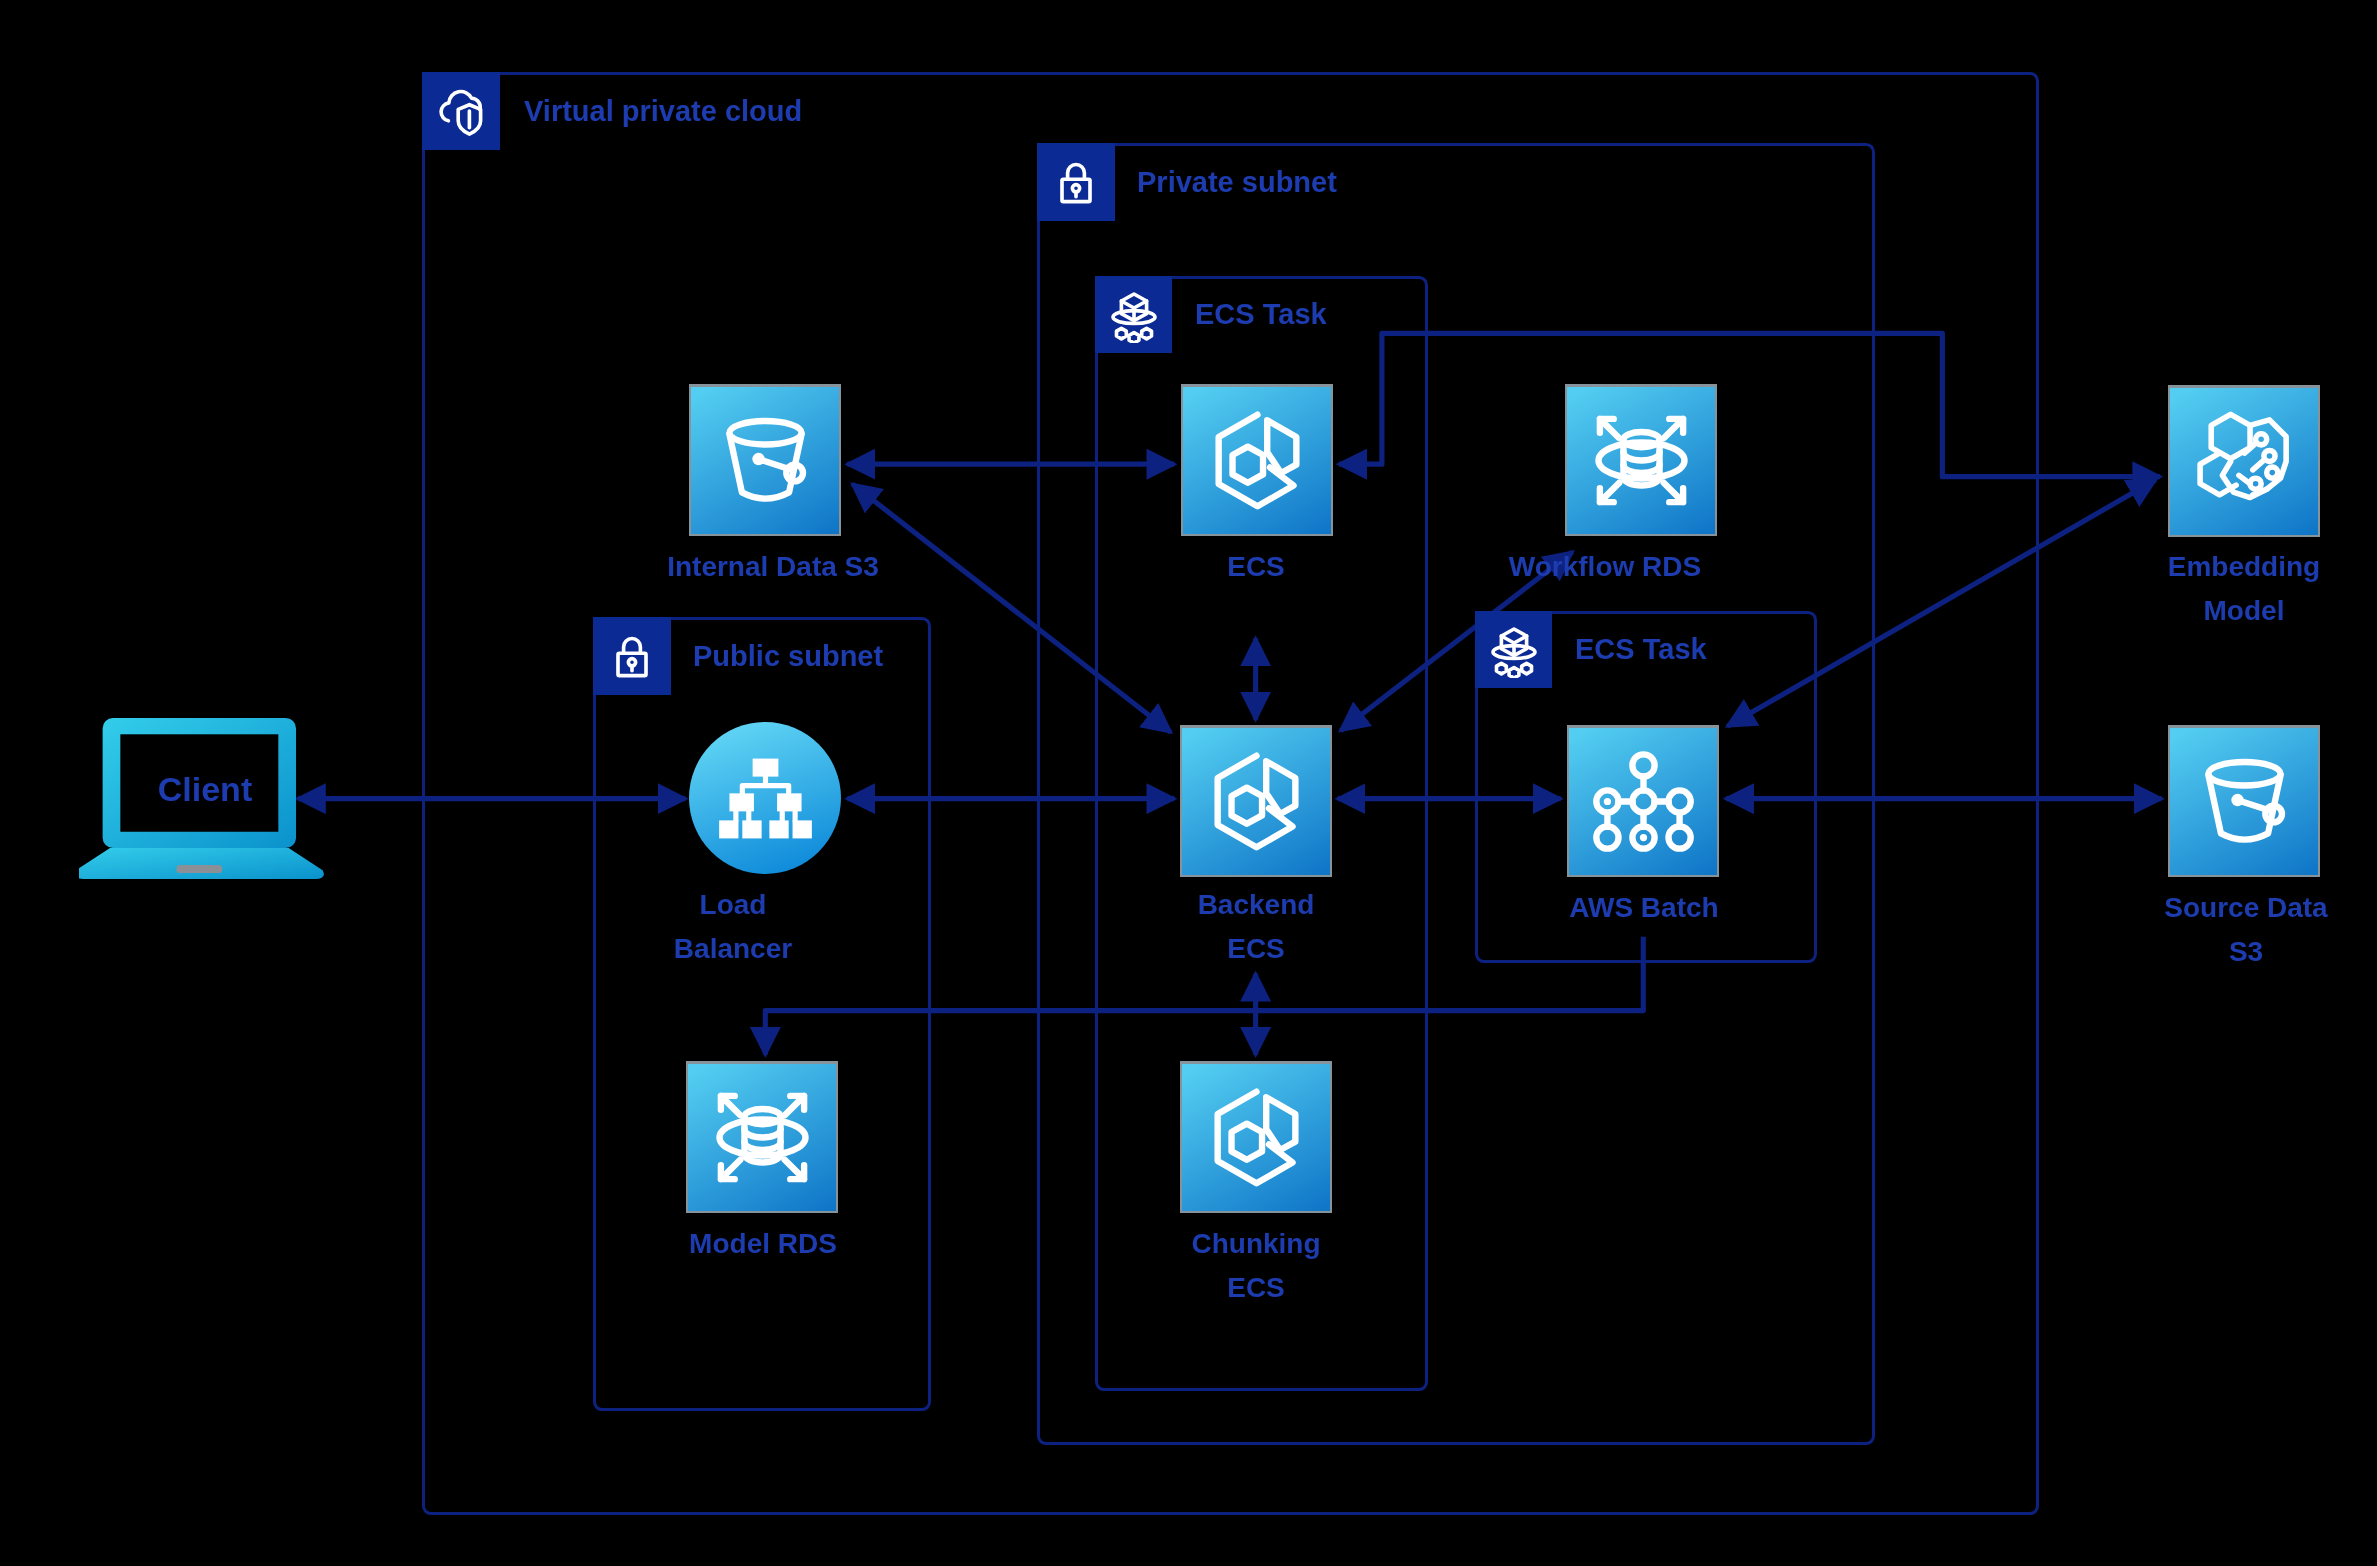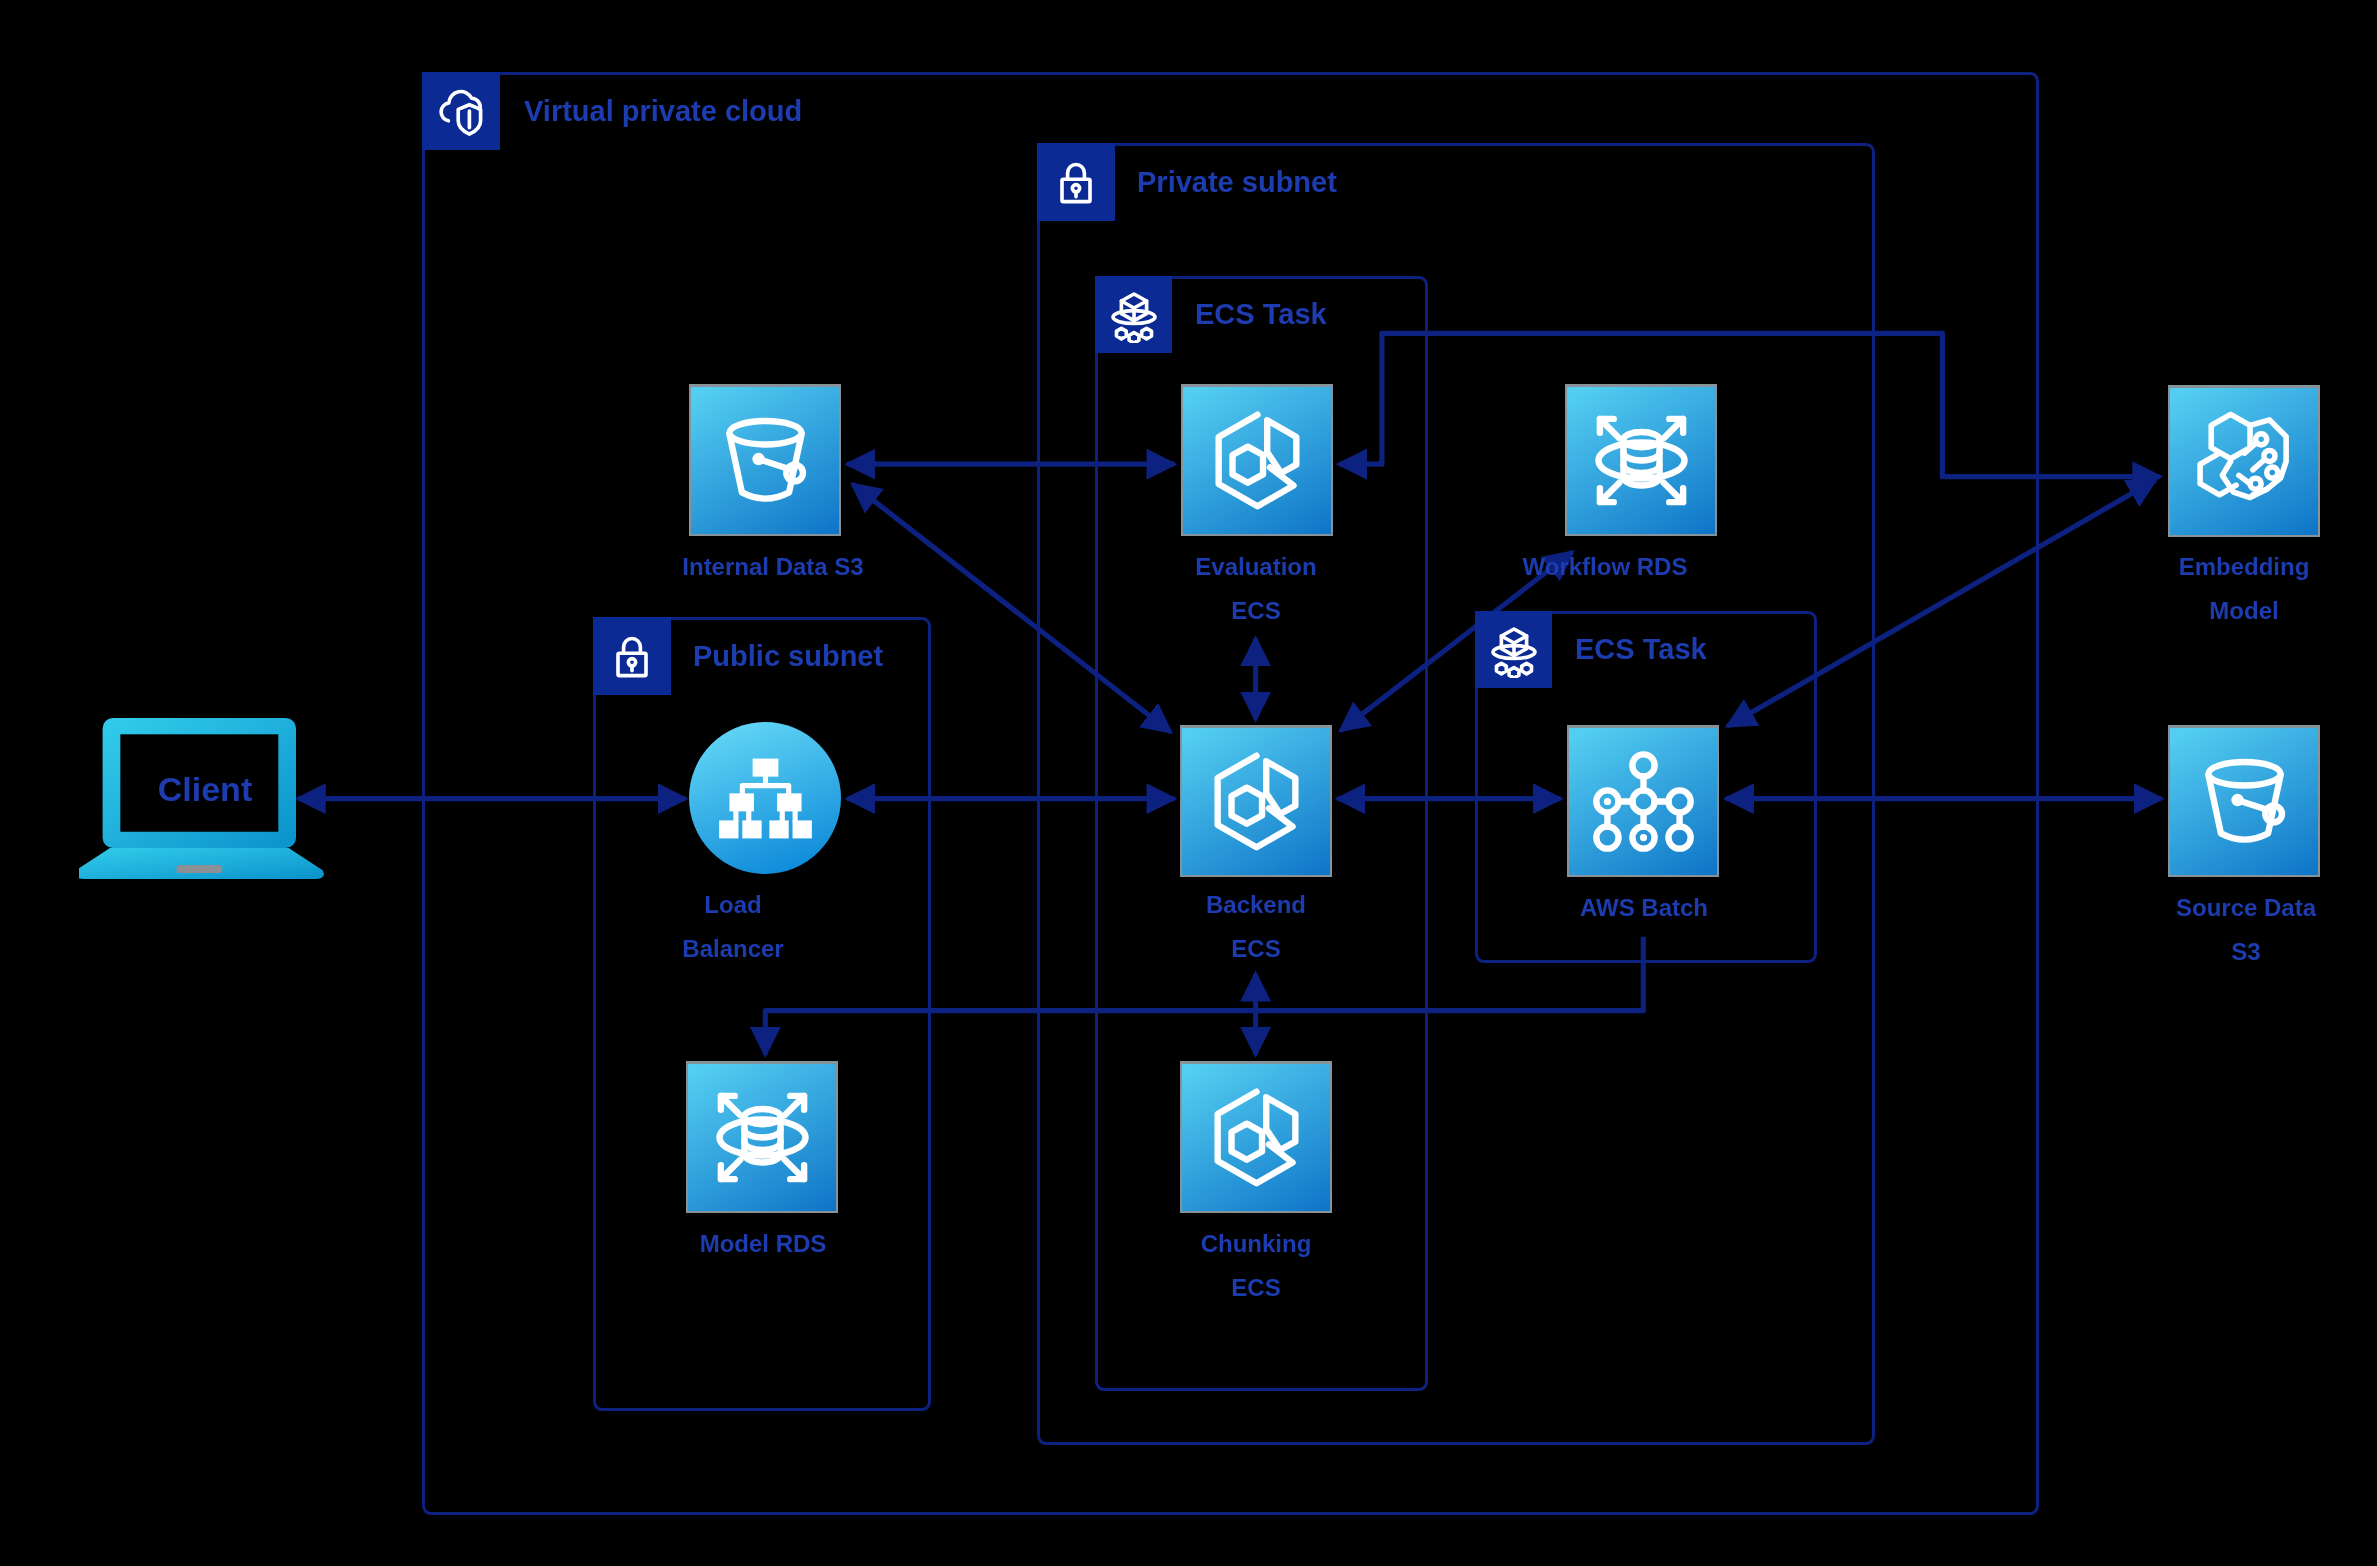--- a/index.html
+++ b/index.html
@@ -15,21 +15,21 @@
        display:flex;align-items:center;justify-content:center;}
   .hlabel{position:absolute;height:78px;line-height:78px;font-size:29px;
           font-weight:bold;color:var(--text);white-space:nowrap;}
   .node{position:absolute;width:152px;height:152px;
         background:linear-gradient(150deg,var(--ga) 5%,var(--gb) 100%);
         border:2.2px solid var(--iconborder);border-top-width:3.7px;box-sizing:border-box;
         display:flex;align-items:center;justify-content:center;}
   .circlenode{position:absolute;width:152px;height:152px;border-radius:50%;
         background:linear-gradient(160deg,var(--lba) 10%,var(--lbb) 95%);
         display:flex;align-items:center;justify-content:center;}
-  .nlabel{position:absolute;width:340px;text-align:center;font-size:24px;line-height:44px;
+  .nlabel{position:absolute;width:340px;text-align:center;font-size:28px;line-height:44px;
           font-weight:bold;color:var(--text);}
   .nlabel span{display:block;}
   .glyph{stroke:#ffffff;fill:none;stroke-width:4.6;stroke-linecap:round;stroke-linejoin:round;}
   .glyph .fillw{fill:#ffffff;stroke:none;}
   .hglyph{stroke:#ffffff;fill:none;stroke-width:2.6;stroke-linecap:round;stroke-linejoin:round;}
   #wires{position:absolute;left:0;top:0;}
   #wires path.w{stroke:var(--line);stroke-width:7;fill:none;stroke-linejoin:round;}
   #wires marker path{fill:var(--line);}
   #clientlabel{position:absolute;left:83px;top:770px;width:174px;text-align:center;
           font-size:34px;font-weight:bold;color:var(--text);}
@@ -146,21 +146,20 @@
   </div>
 
   <div class="node" style="left:1146px;top:384px;">
     <svg class="glyph" width="111" height="111" viewBox="0 0 80 80">
       <path d="M40,7 L12,23 V57 L40,73 L66,58 L49,45"></path>
       <path d="M47,11 L68,23 V43 L57,49 L47,34 Z"></path>
       <path d="M33,30 L44,36 V50 L33,56 L22,50 V36 Z"></path>
     </svg>
   </div>
   <div class="nlabel" style="left:1051px;top:545px;">
-    <span>Evaluation</span>
     <span>ECS</span>
   </div>
 
   <div class="node" style="left:1530px;top:384px;">
     <svg class="glyph" width="111" height="111" viewBox="0 0 80 80">
       <ellipse cx="40" cy="40" rx="31" ry="13"></ellipse>
       <ellipse cx="40" cy="25" rx="13" ry="5.5"></ellipse>
       <path d="M27,25 V52 M53,25 V52"></path>
       <path d="M27,52 A13,6 0 0 0 53,52"></path>
       <path d="M27,34 A13,6 0 0 0 53,34"></path>

